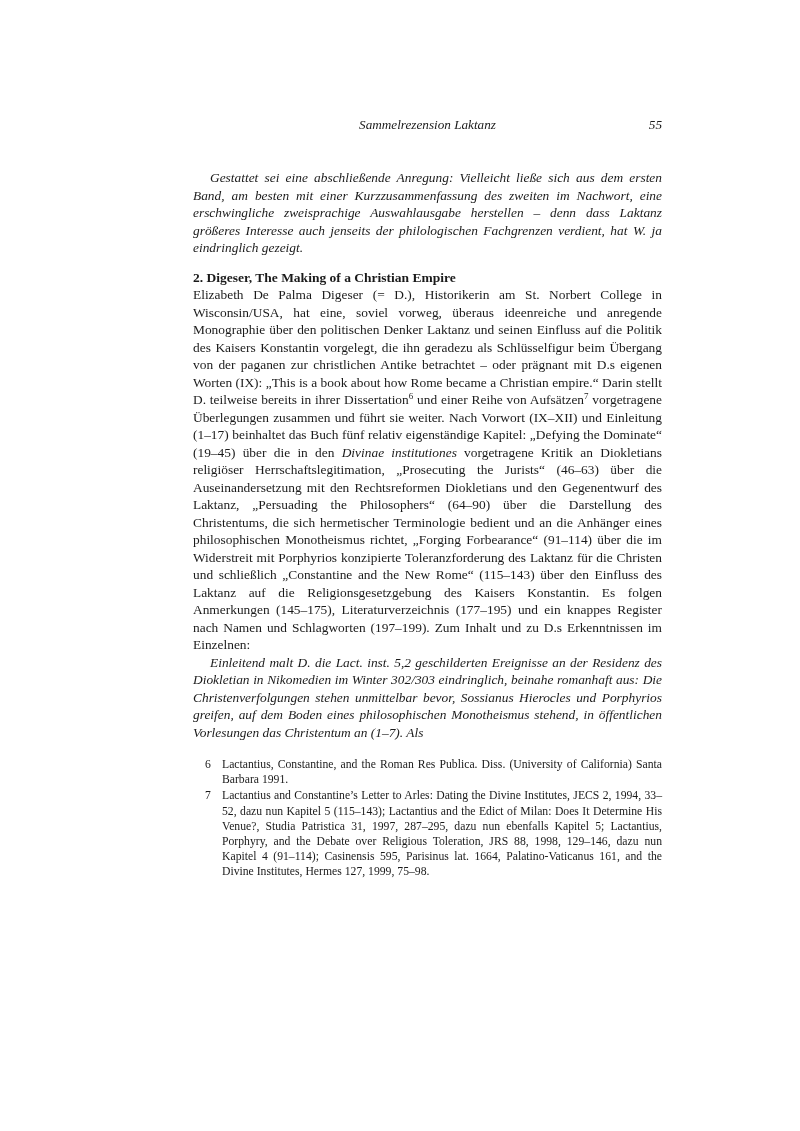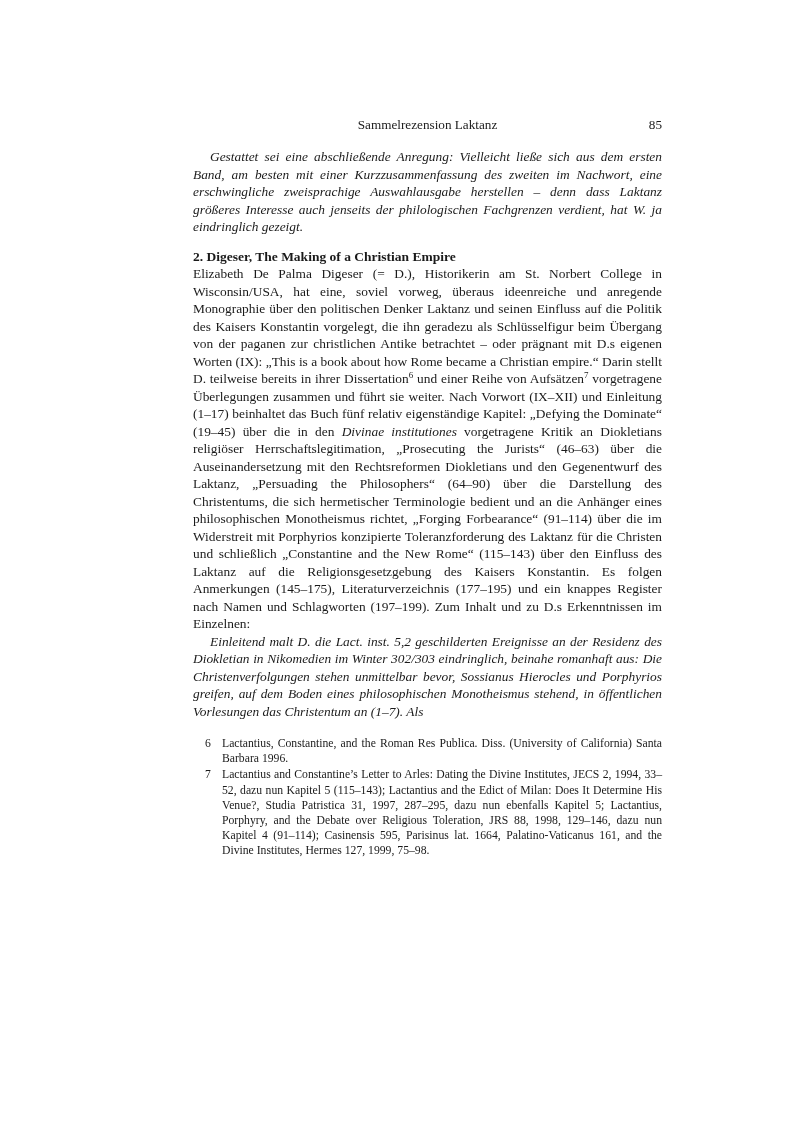--- a/index.html
+++ b/index.html
@@ -18,21 +18,22 @@
     position: absolute;
     left: 193px;
     top: 117px;
     width: 469px;
   }
   .running-header {
     position: relative;
     text-align: center;
     font-size: 13.2px;
     line-height: 16px;
-    margin-bottom: 15px;
+    margin-bottom: 36px;
+    font-style: italic;
   }
   .rh-page {
     position: absolute;
     right: 0;
     top: 0;
   }
   .para {
     font-size: 13.4px;
     line-height: 17.5px;
     text-align: justify;
@@ -68,35 +69,35 @@
   }
 </style>
 </head>
 <body>
 
 <div class="page">
   <div class="content">
 
     <div class="running-header">
       <span class="rh-title">Sammelrezension Laktanz</span>
-      <span class="rh-page">85</span>
+      <span class="rh-page">55</span>
     </div>
 
     <p class="para indent">Gestattet sei eine abschließende Anregung: Vielleicht ließe sich aus dem ersten Band, am besten mit einer Kurzzusammenfassung des zweiten im Nachwort, eine erschwingliche zweisprachige Auswahlausgabe herstellen – denn dass Laktanz größeres Interesse auch jenseits der philologischen Fachgrenzen verdient, hat W. ja eindringlich gezeigt.</p>
 
     <h2 class="section-heading">2. Digeser, The Making of a Christian Empire</h2>
 
     <p class="para"><span>Elizabeth De Palma Digeser (= D.), Historikerin am St. Norbert College in Wisconsin/USA, hat eine, soviel vorweg, überaus ideenreiche und anregende Monographie über den politischen Denker Laktanz und seinen Einfluss auf die Politik des Kaisers Konstantin vorgelegt, die ihn geradezu als Schlüsselfigur beim Übergang von der paganen zur christlichen Antike betrachtet – oder prägnant mit D.s eigenen Worten (IX): „This is a book about how Rome became a Christian empire.“ Darin stellt D. teilweise bereits in ihrer Dissertation</span><sup>6</sup><span> und einer Reihe von Aufsätzen</span><sup>7</sup><span> vorgetragene Überlegungen zusammen und führt sie weiter. Nach Vorwort (IX–XII) und Einleitung (1–17) beinhaltet das Buch fünf relativ eigenständige Kapitel: „Defying the Dominate“ (19–45) über die in den </span><span style="font-style: italic;">Divinae institutiones</span><span> vorgetragene Kritik an Diokletians religiöser Herrschaftslegitimation, „Prosecuting the Jurists“ (46–63) über die Auseinandersetzung mit den Rechtsreformen Diokletians und den Gegenentwurf des Laktanz, „Persuading the Philosophers“ (64–90) über die Darstellung des Christentums, die sich hermetischer Terminologie bedient und an die Anhänger eines philosophischen Monotheismus richtet, „Forging Forbearance“ (91–114) über die im Widerstreit mit Porphyrios konzipierte Toleranzforderung des Laktanz für die Christen und schließlich „Constantine and the New Rome“ (115–143) über den Einfluss des Laktanz auf die Religionsgesetzgebung des Kaisers Konstantin. Es folgen Anmerkungen (145–175), Literaturverzeichnis (177–195) und ein knappes Register nach Namen und Schlagworten (197–199). Zum Inhalt und zu D.s Erkenntnissen im Einzelnen:</span></p>
 
     <p class="para indent">Einleitend malt D. die Lact. inst. 5,2 geschilderten Ereignisse an der Residenz des Diokletian in Nikomedien im Winter 302/303 eindringlich, beinahe romanhaft aus: Die Christenverfolgungen stehen unmittelbar bevor, Sossianus Hierocles und Porphyrios greifen, auf dem Boden eines philosophischen Monotheismus stehend, in öffentlichen Vorlesungen das Christentum an (1–7). Als</p>
 
     <div class="footnotes">
       <div class="footnote">
         <span class="fn-num">6</span>
-        <span class="fn-text">Lactantius, Constantine, and the Roman Res Publica. Diss. (University of California) Santa Barbara 1996.</span>
+        <span class="fn-text">Lactantius, Constantine, and the Roman Res Publica. Diss. (University of California) Santa Barbara 1991.</span>
       </div>
       <div class="footnote">
         <span class="fn-num">7</span>
         <span class="fn-text">Lactantius and Constantine’s Letter to Arles: Dating the Divine Institutes, JECS 2, 1994, 33–52, dazu nun Kapitel 5 (115–143); Lactantius and the Edict of Milan: Does It Determine His Venue?, Studia Patristica 31, 1997, 287–295, dazu nun ebenfalls Kapitel 5; Lactantius, Porphyry, and the Debate over Religious Toleration, JRS 88, 1998, 129–146, dazu nun Kapitel 4 (91–114); Casinensis 595, Parisinus lat. 1664, Palatino-Vaticanus 161, and the Divine Institutes, Hermes 127, 1999, 75–98.</span>
       </div>
     </div>
 
   </div>
 </div>
 

